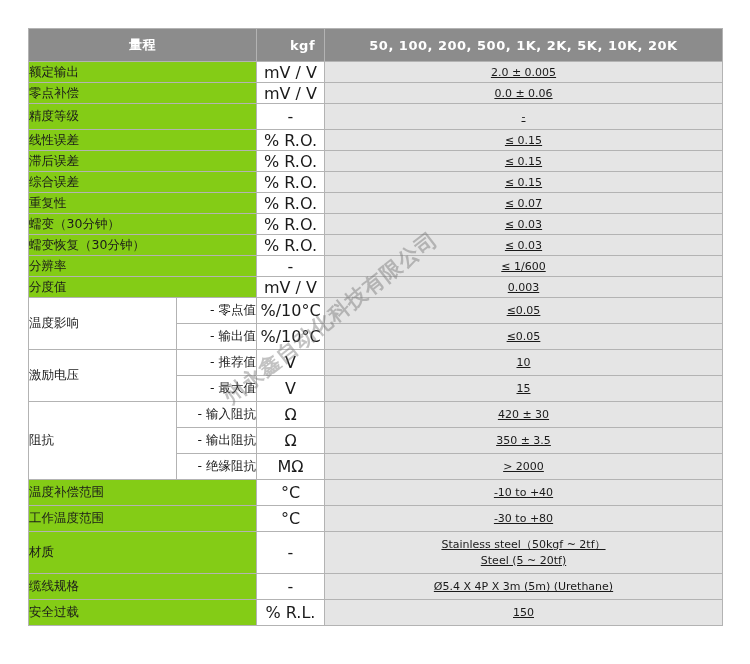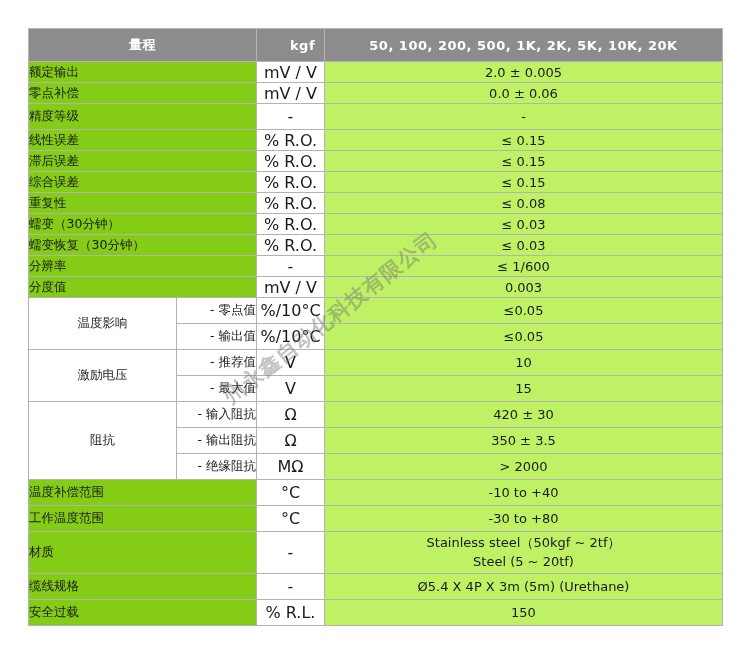--- a/index.html
+++ b/index.html
@@ -64,25 +64,26 @@
     white-space: nowrap;
     background: #ffffff;
   }
   td.unit {
     text-align: center;
     background: #ffffff;
     font-size: 16px;
   }
   td.value {
     text-align: center;
-    background: #bef264;
-    font-size: 13px;
+    background: #e5e5e5;
+    font-size: 11px;
+    text-decoration: underline;
   }
   td.group {
-    text-align: center;
+    text-align: left;
     padding-left: 10px;
     background: #ffffff;
     white-space: nowrap;
   }
   tr.r { height: 21px; }
   tr.r-tall { height: 26px; }
   tr.r-xtall { height: 42px; }
   .two-line { line-height: 1.45; }
 
   
@@ -161,21 +162,21 @@
 
       <tr class="r">
         <td class="label" colspan="2">综合误差</td>
         <td class="unit">% R.O.</td>
         <td class="value">≤ 0.15</td>
       </tr>
 
       <tr class="r">
         <td class="label" colspan="2">重复性</td>
         <td class="unit">% R.O.</td>
-        <td class="value">≤ 0.08</td>
+        <td class="value">≤ 0.07</td>
       </tr>
 
       <tr class="r">
         <td class="label" colspan="2">蠕变（30分钟）</td>
         <td class="unit">% R.O.</td>
         <td class="value">≤ 0.03</td>
       </tr>
 
       <tr class="r">
         <td class="label" colspan="2">蠕变恢复（30分钟）</td>

